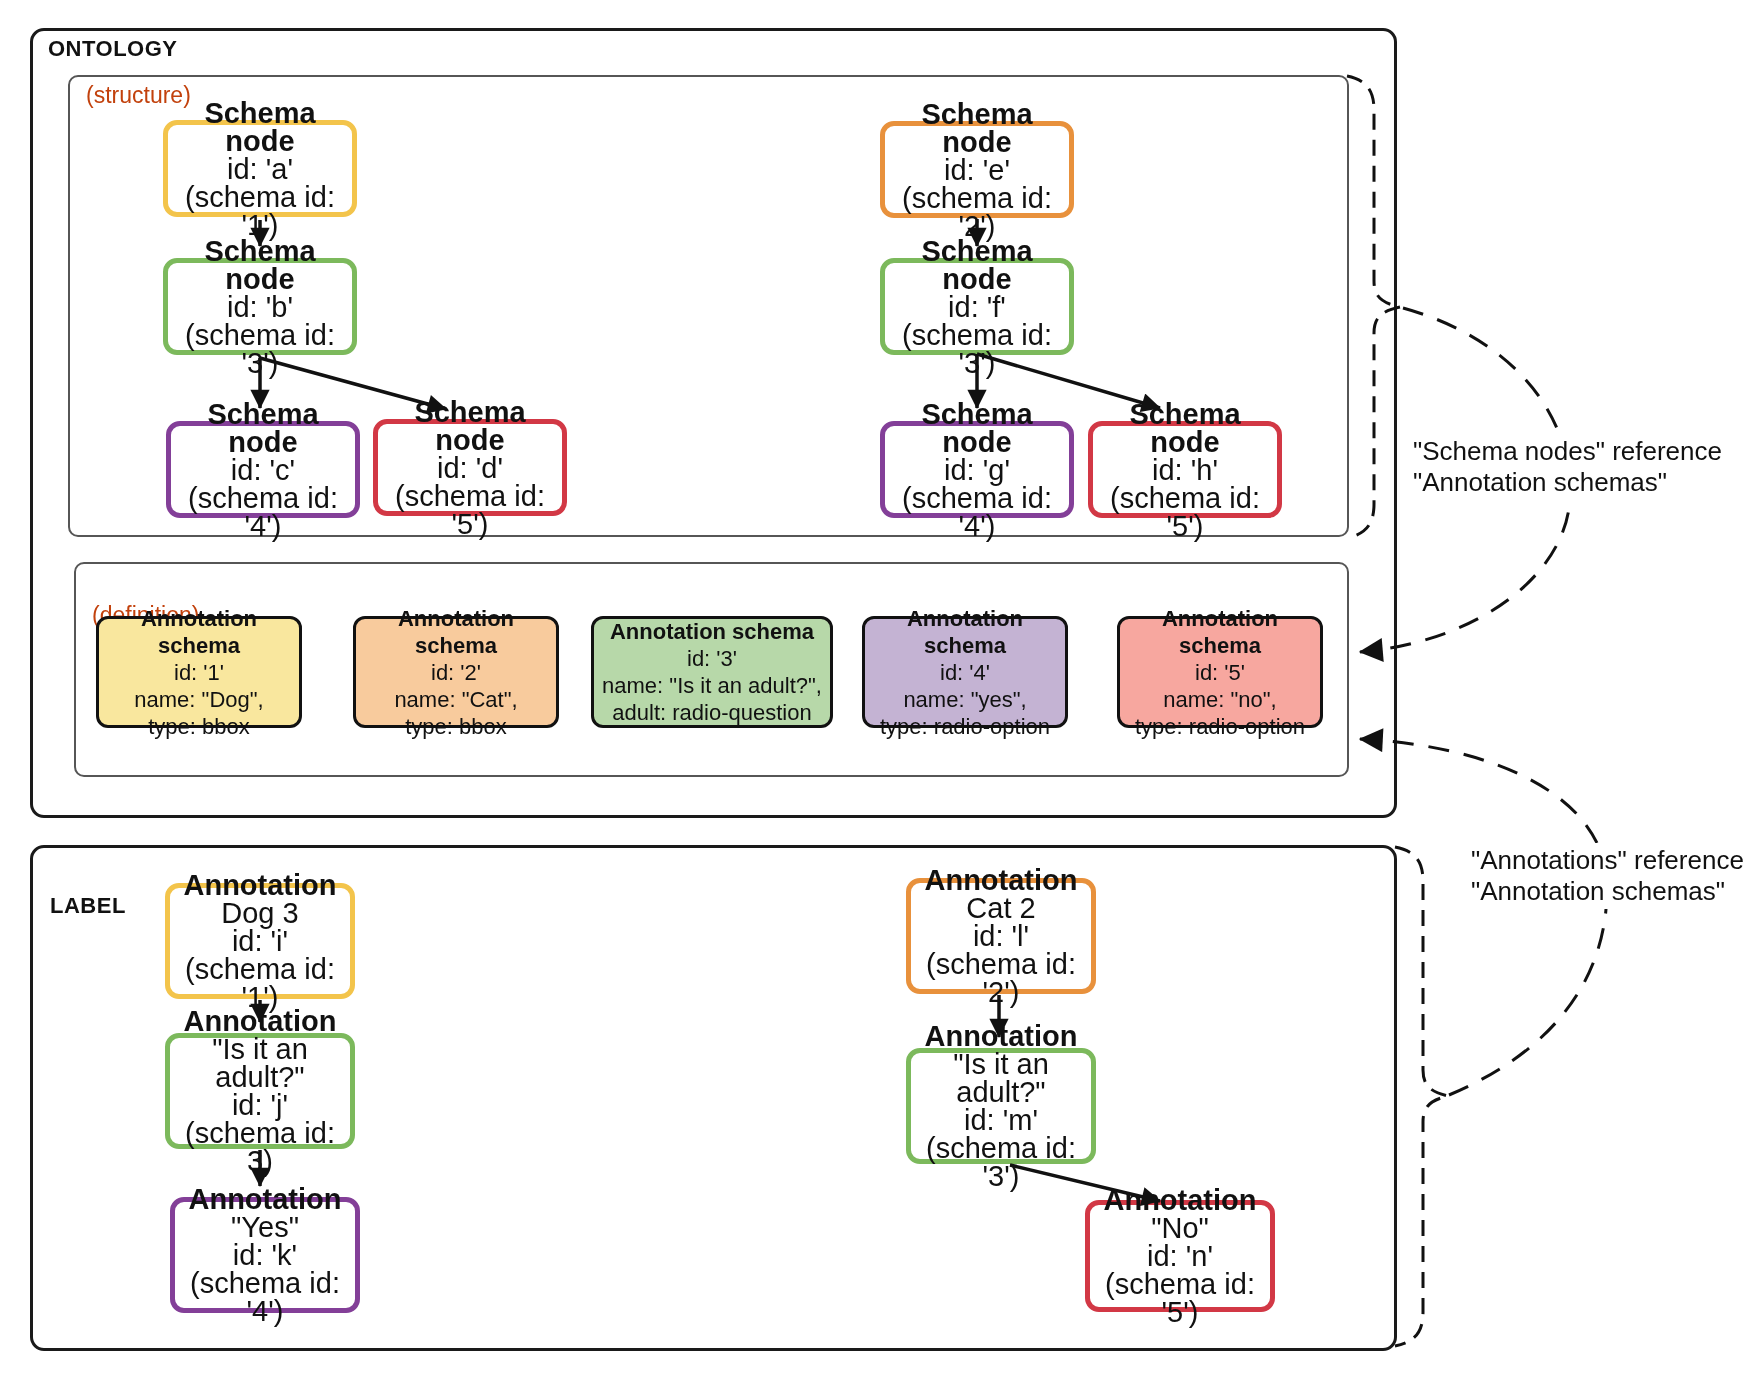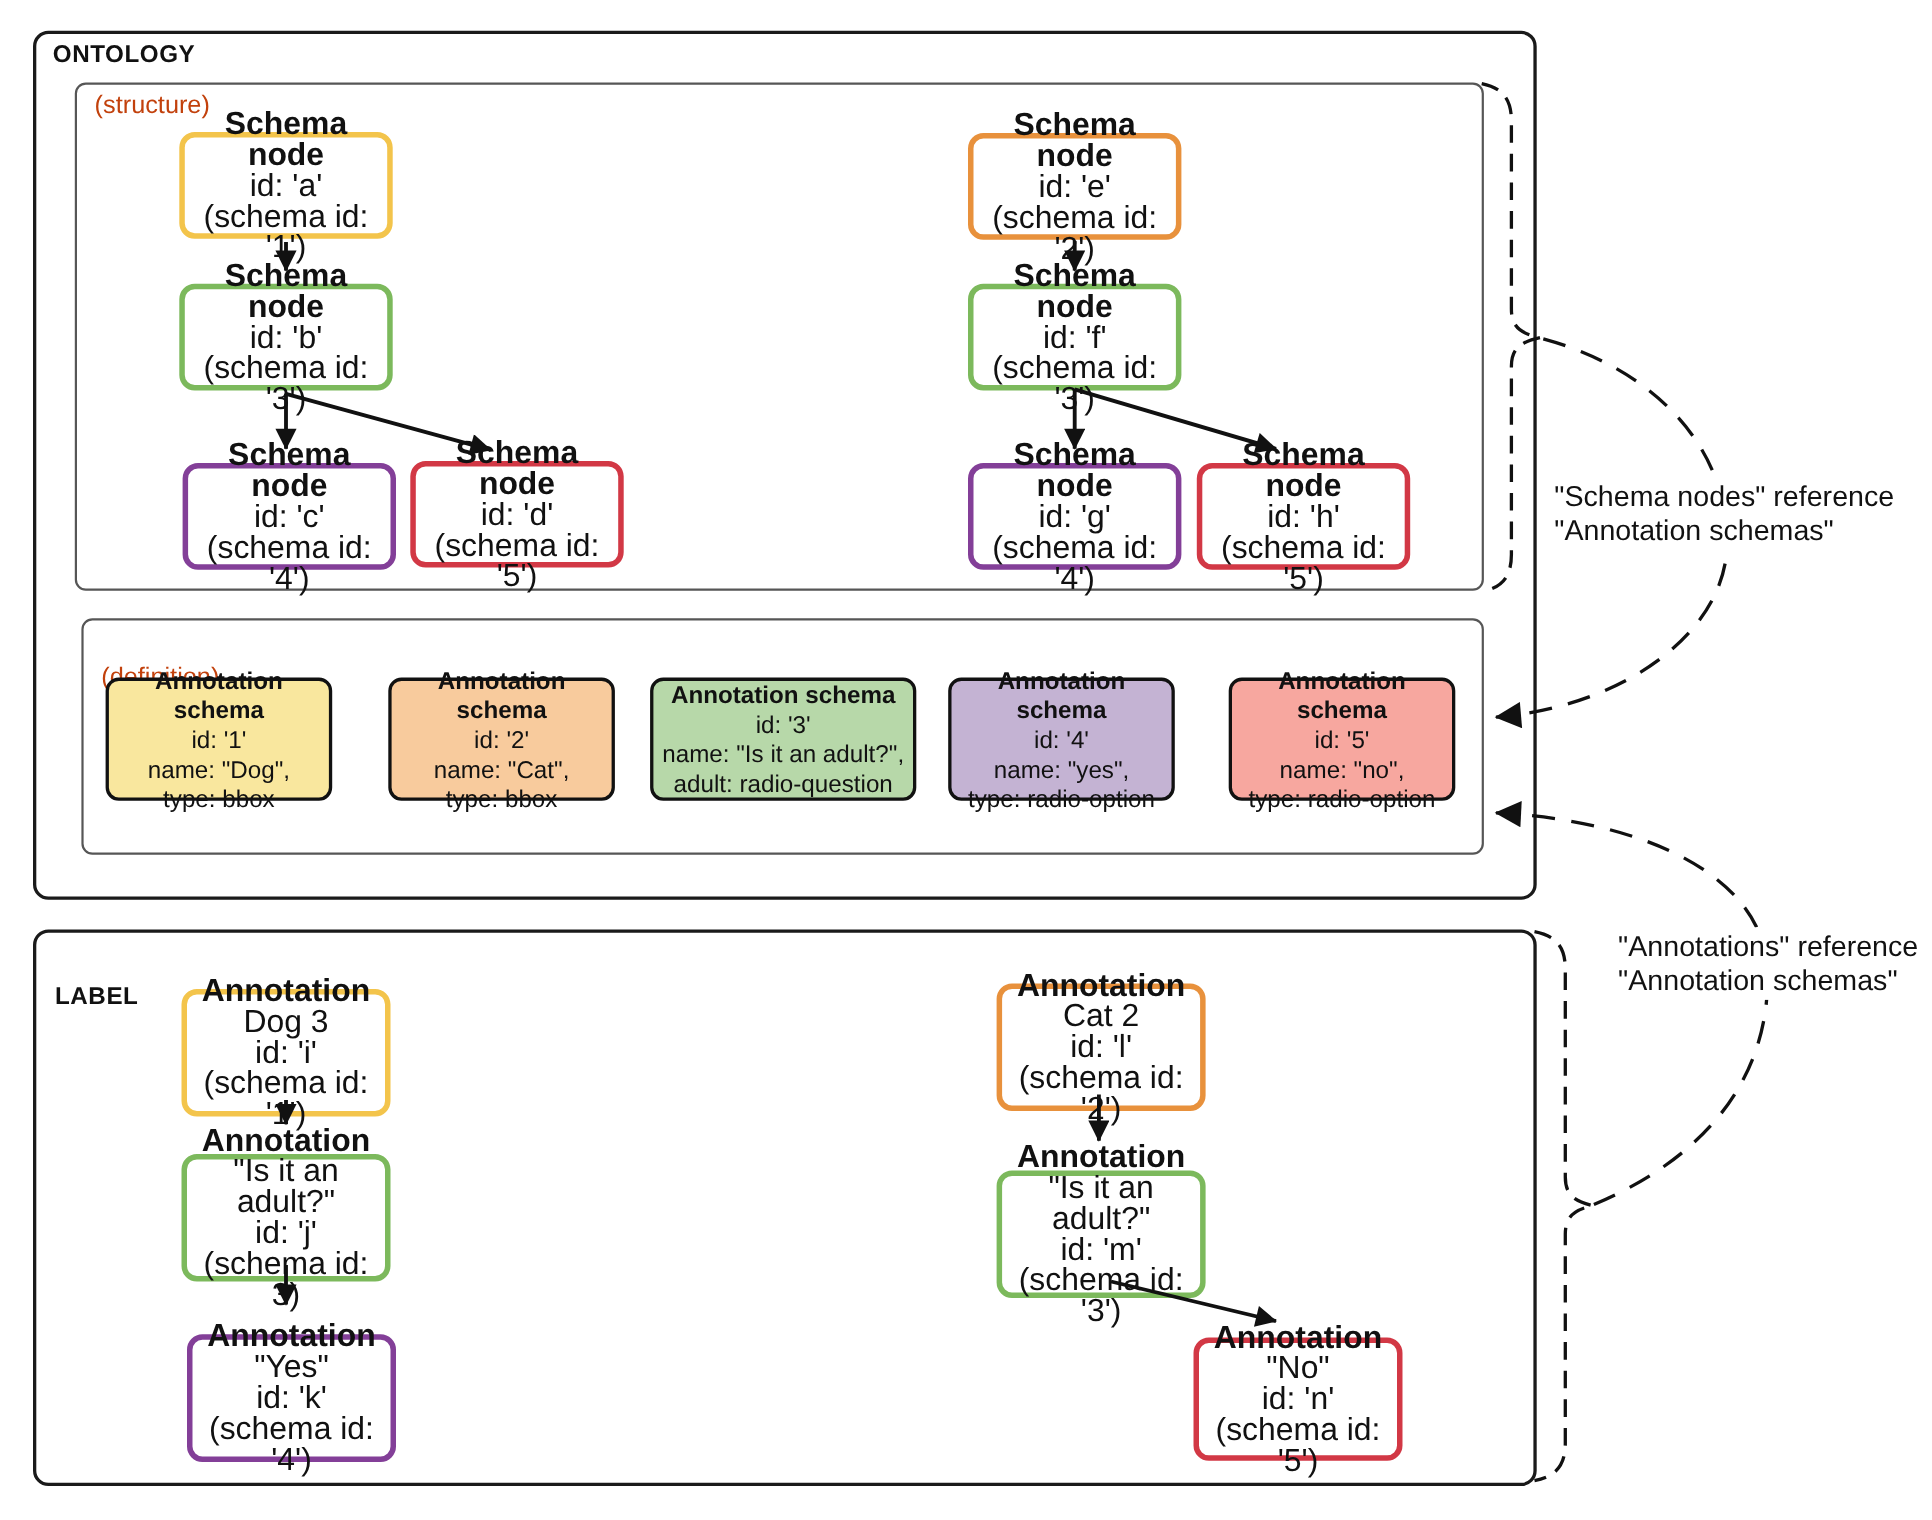--- a/index.html
+++ b/index.html
@@ -22,21 +22,21 @@
   #definition-label{left:92px;top:602px;}
 
   
   .node{
     position:absolute;width:194px;height:97px;background:#fff;
     border:5px solid #888;border-radius:14px;box-sizing:border-box;
     display:flex;flex-direction:column;justify-content:center;align-items:center;
     text-align:center;font-size:29px;line-height:28px;
   }
   .node .nt{font-weight:bold;}
-  .lnode{height:116px;width:190px;margin-top:16px;}
+  .lnode{height:116px;width:190px;}
   #node-a{left:163px;top:120px;border-color:#F3C44B;}
   #node-b{left:163px;top:258px;border-color:#7CB95C;}
   #node-c{left:166px;top:421px;border-color:#833F98;}
   #node-d{left:373px;top:419px;border-color:#D23845;}
   #node-e{left:880px;top:121px;border-color:#E8913C;}
   #node-f{left:880px;top:258px;border-color:#7CB95C;}
   #node-g{left:880px;top:421px;border-color:#833F98;}
   #node-h{left:1088px;top:421px;border-color:#D23845;}
   #ann-i{left:165px;top:883px;border-color:#F3C44B;}
   #ann-j{left:165px;top:1033px;border-color:#7CB95C;}

